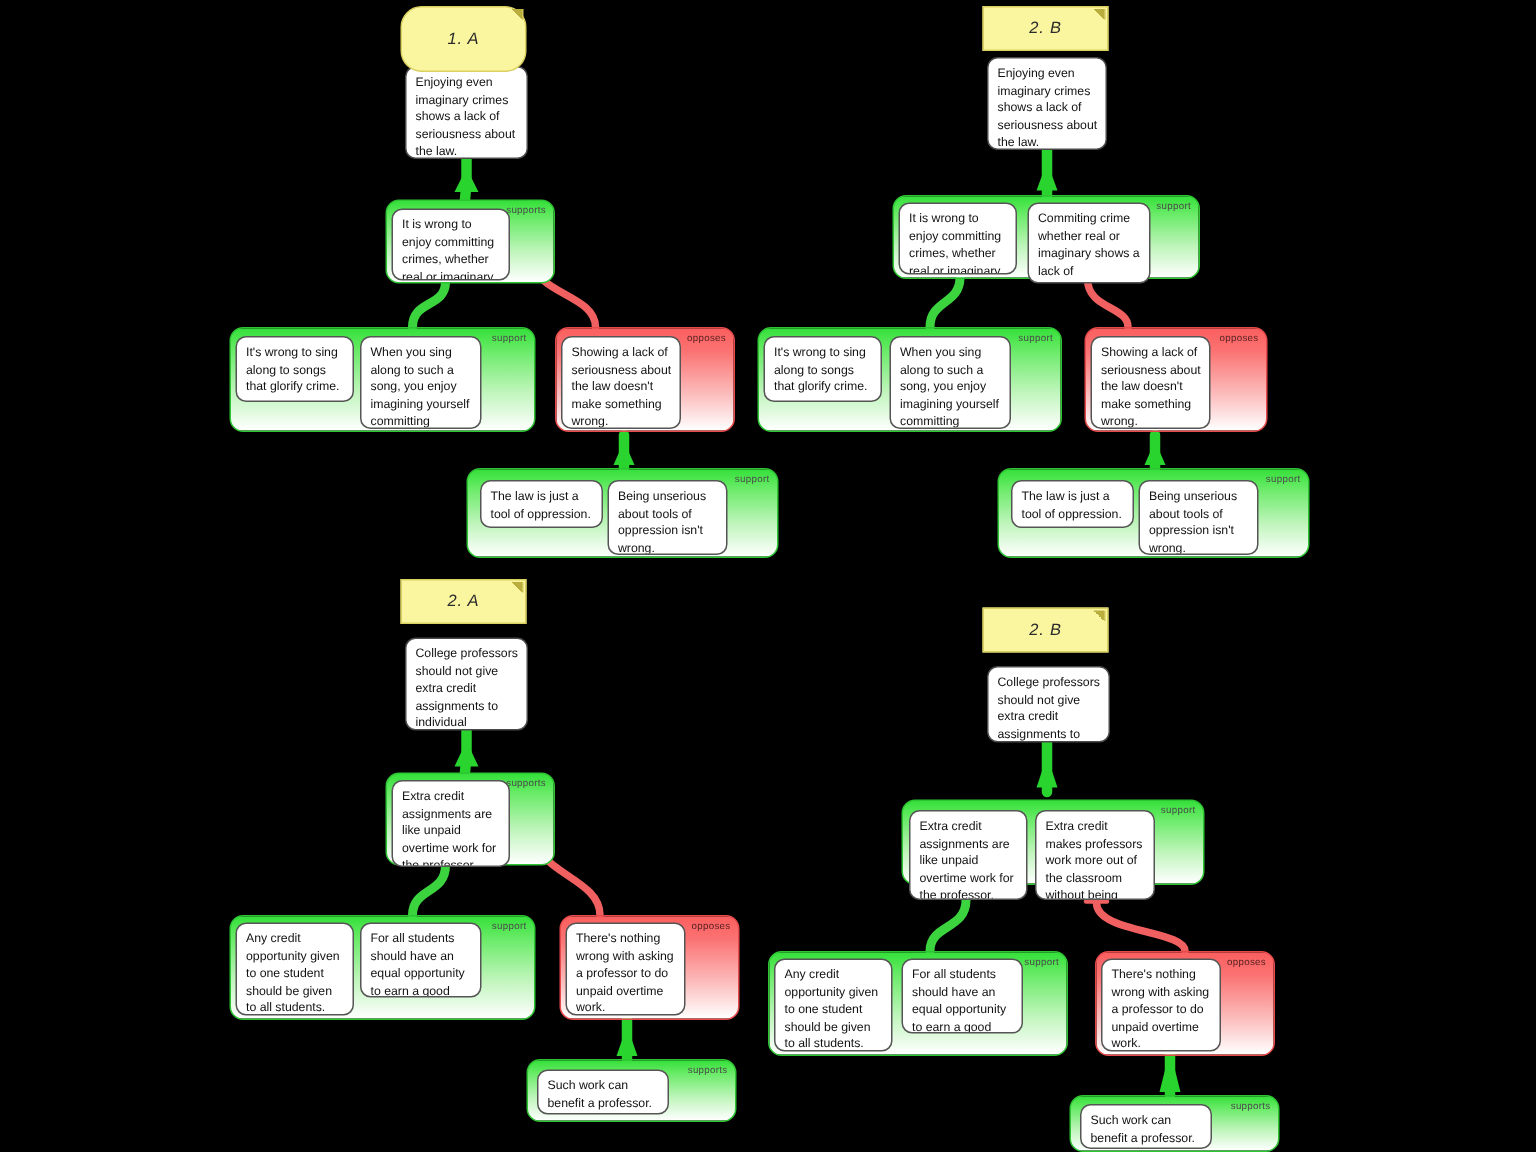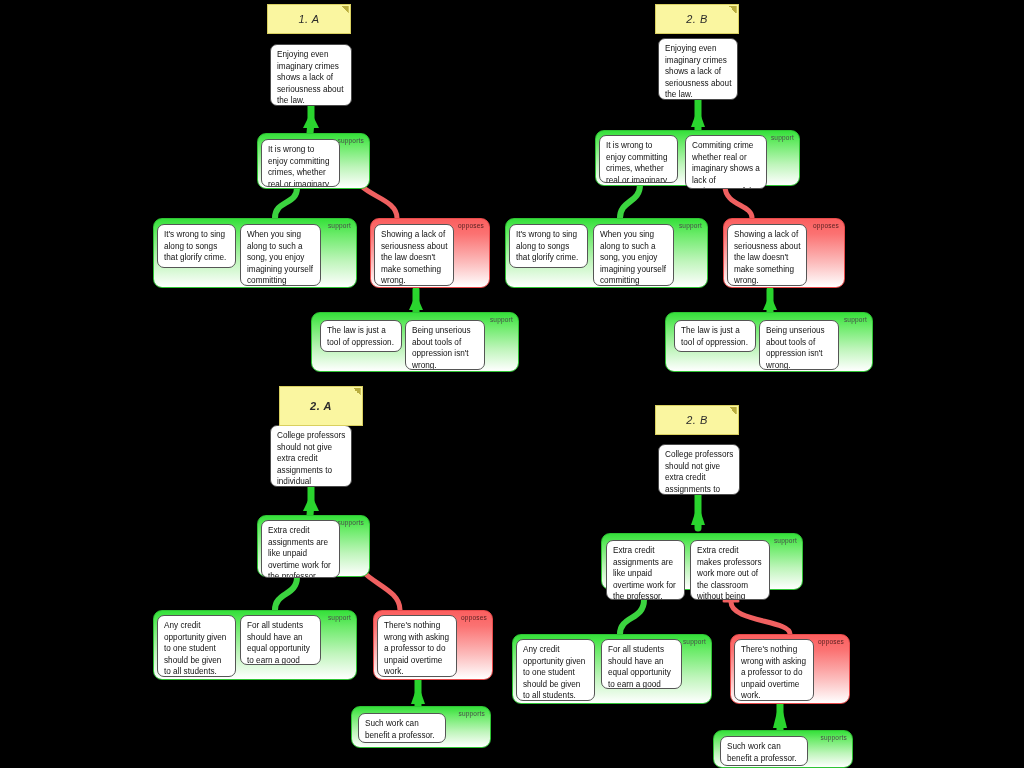--- a/index.html
+++ b/index.html
@@ -87,21 +87,21 @@
 
     <path d="M698,495 L698,518 L698,528" stroke="#2ad42e" stroke-width="7" fill="none" stroke-linecap="round"></path>
     <path d="M691,525 L698,504 L705,525 Z" fill="#2ad42e"></path>
     <path d="M644,600 C644,620 620,616 620,634" stroke="#3bd43f" stroke-width="6" fill="none" stroke-linecap="round"></path>
     <path d="M731,602 C731,622 790,620 790,634" stroke="#f06060" stroke-width="5" fill="none" stroke-linecap="round"></path>
     <path d="M724,601 L738,601" stroke="#f06060" stroke-width="3" fill="none" stroke-linecap="round"></path>
     <path d="M780,690 L780,730" stroke="#2ad42e" stroke-width="7" fill="none" stroke-linecap="round"></path>
     <path d="M773,728 L780,700 L787,728 Z" fill="#2ad42e"></path>
   </svg>
 
-  <div class="title-card" style="left:267px;top:4px;width:84px;height:30px;">
+  <div class="title-card" style="left:267px;top:4px;width:84px;height:44px;border-radius:14px;">
     <span>1. A</span>
     <span class="fold"></span>
   </div>
   <div class="claim root" style="left:270px;top:44px;width:82px;height:62px;">Enjoying even imaginary crimes shows a lack of seriousness about the law.</div>
 
   <div class="group support" style="left:257px;top:133px;width:113px;height:56px;">
     <span class="reltag">supports</span>
   </div>
   <div class="claim" style="left:261px;top:139px;width:79px;height:48px;">It is wrong to enjoy committing crimes, whether real or imaginary.</div>
 
@@ -144,21 +144,21 @@
     <span class="reltag">opposes</span>
   </div>
   <div class="claim" style="left:727px;top:224px;width:80px;height:62px;">Showing a lack of seriousness about the law doesn't make something wrong.</div>
 
   <div class="group support" style="left:665px;top:312px;width:208px;height:60px;">
     <span class="reltag">support</span>
   </div>
   <div class="claim" style="left:674px;top:320px;width:82px;height:32px;">The law is just a tool of oppression.</div>
   <div class="claim" style="left:759px;top:320px;width:80px;height:50px;">Being unserious about tools of oppression isn't wrong.</div>
 
-  <div class="title-card" style="left:279px;top:386px;width:84px;height:40px;font-weight:bold;">
+  <div class="title-card" style="left:267px;top:386px;width:84px;height:30px;">
     <span>2. A</span>
     <span class="fold"></span>
   </div>
   <div class="claim root" style="left:270px;top:425px;width:82px;height:62px;">College professors should not give extra credit assignments to individual students.</div>
 
   <div class="group support" style="left:257px;top:515px;width:113px;height:62px;">
     <span class="reltag">supports</span>
   </div>
   <div class="claim" style="left:261px;top:520px;width:79px;height:58px;">Extra credit assignments are like unpaid overtime work for the professor.</div>
 

